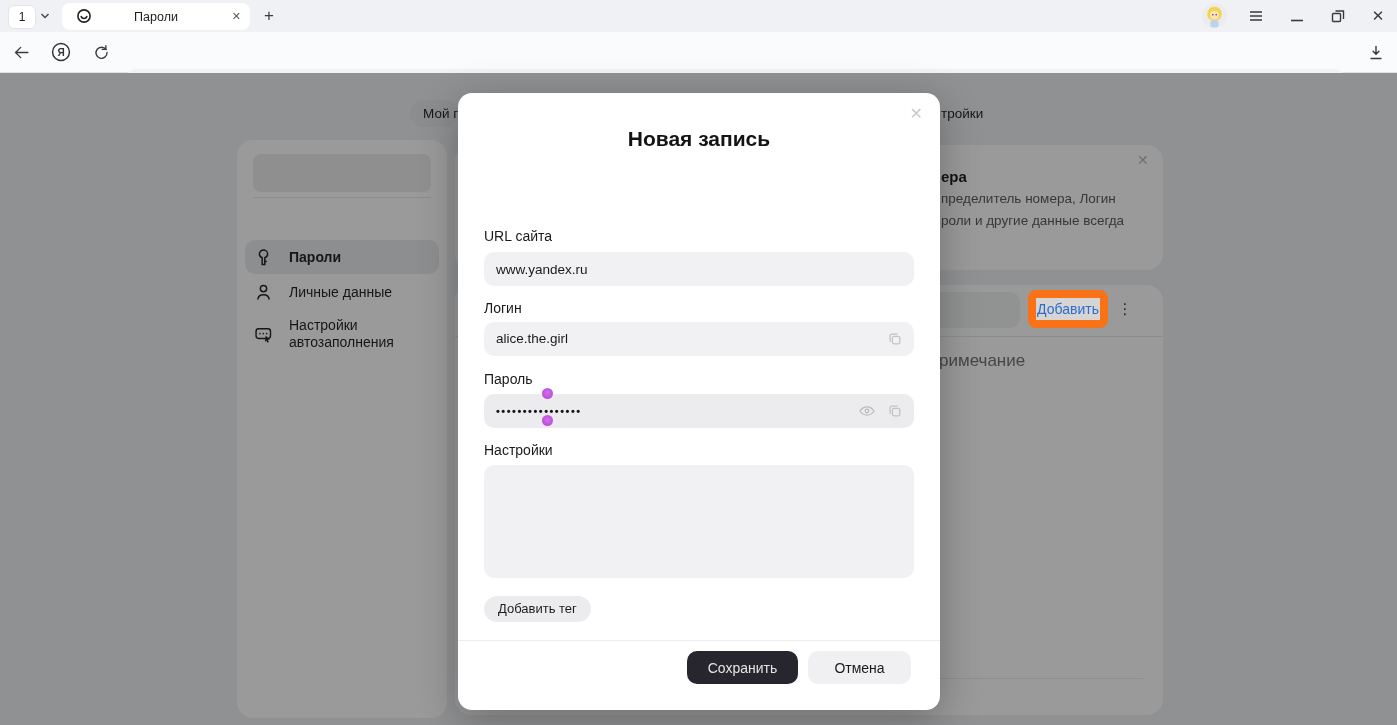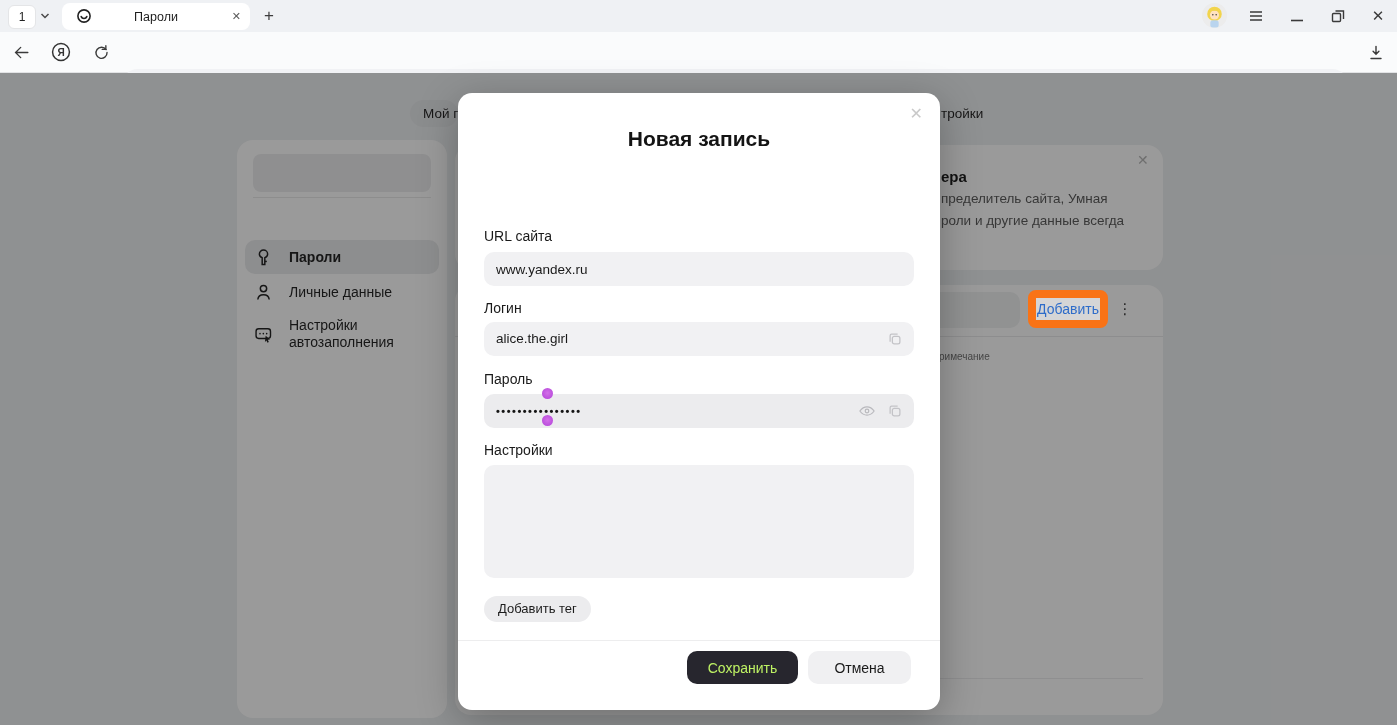--- a/index.html
+++ b/index.html
@@ -41,21 +41,21 @@
   .side-div{left:16px;top:57px;width:178px;height:1px;background:#e8e8e9;}
   .side-item{left:8px;width:194px;height:34px;border-radius:10px;display:flex;align-items:center;}
   .side-item .ic{margin-left:8px;width:22px;}
   .side-item .lbl{margin-left:14px;font-size:14px;color:#1c1c1c;line-height:17px;}
   .promo-x{position:absolute;left:682px;top:7px;font-size:14px;color:#b5b5b5;}
   .promo-h{position:absolute;left:486px;top:23px;font-size:15px;font-weight:700;color:#161616;}
   .promo-t{position:absolute;left:486px;font-size:13.5px;color:#565656;}
   .search-pill{left:20px;top:7px;width:545px;height:36px;border-radius:10px;background:#f0f1f2;}
   .kebab{left:660px;top:10px;width:20px;height:30px;font-size:15px;color:#3f3f3f;text-align:center;line-height:28px;letter-spacing:0;}
   .panel-div{left:0px;top:51px;width:708px;height:1px;background:#e9e9ea;}
-  .panel-hdr{left:484px;top:66px;font-size:10px;color:#6f6f6f;}
+  .panel-hdr{left:484px;top:66px;font-size:17px;color:#6f6f6f;}
   .panel-div2{left:20px;top:393px;width:668px;height:1px;background:#ededee;}
 
   .overlay{left:0;top:73px;width:1397px;height:652px;background:rgba(15,15,15,0.42);}
 
   
   .add-hl{left:1028px;top:290px;width:80px;height:38px;box-sizing:border-box;border:8px solid #f97316;
           border-radius:8px;background:#d5d5d6;display:flex;align-items:center;justify-content:center;
           font-size:14px;color:#2e6cc9;}
 
   
@@ -71,21 +71,21 @@
   .pw-dots{position:absolute;left:12px;top:0;line-height:34px;font-size:11px;font-weight:700;letter-spacing:1.5px;color:#141414;}
   .field-ic{position:absolute;top:8px;}
   .handle{position:absolute;width:11px;height:11px;border-radius:50%;
           background:radial-gradient(circle at 50% 45%,#d36fe8 0%,#bb4fdd 70%);}
   .f-textarea{position:absolute;left:26px;top:372px;width:430px;height:113px;border-radius:10px;background:#f1f1f3;}
   .tag-chip{position:absolute;left:26px;top:503px;height:26px;border-radius:13px;background:#ececee;
             padding:0 14px;font-size:13px;color:#1c1c1c;line-height:26px;}
   .modal-footdiv{position:absolute;left:0;top:547px;width:482px;height:1px;background:#ededee;}
   .btn{position:absolute;top:558px;height:33px;border-radius:10px;border:none;font-family:inherit;
        font-size:14px;display:flex;align-items:center;justify-content:center;}
-  .btn-save{left:229px;width:111px;background:#27262e;color:#bef264;}
+  .btn-save{left:229px;width:111px;background:#27262e;color:#e5e5e5;}
   .btn-cancel{left:350px;width:103px;background:#f0f0f2;color:#1a1a1a;}
 </style>
 </head>
 <body>
 
 <div class="screen">
 
   <div class="abs tabbar">
     <div class="abs tab-counter">1</div>
     <div class="abs tab-chevron">
@@ -219,21 +219,21 @@
               <path d="M5.5 20c.4-3.4 3-5.4 6.5-5.4s6.1 2 6.5 5.4"></path>
           </svg>
         </span>
         <span class="lbl">Личные данные</span>
       </div>
     </div>
 
     <div class="abs card" style="left:455px;top:72px;width:708px;height:125px;">
       <span class="promo-x">✕</span>
       <span class="promo-h">ера</span>
-      <span class="promo-t" style="top:46px;">пределитель сайта, Умная</span>
+      <span class="promo-t" style="top:46px;">пределитель номера, Логин</span>
       <span class="promo-t" style="top:68px;">роли и другие данные всегда</span>
     </div>
 
     <div class="abs card" style="left:455px;top:212px;width:708px;height:430px;">
       <div class="abs search-pill"></div>
       <div class="abs kebab">⋮</div>
       <div class="abs panel-div"></div>
       <div class="abs panel-hdr">римечание</div>
       <div class="abs panel-div2"></div>
     </div>

